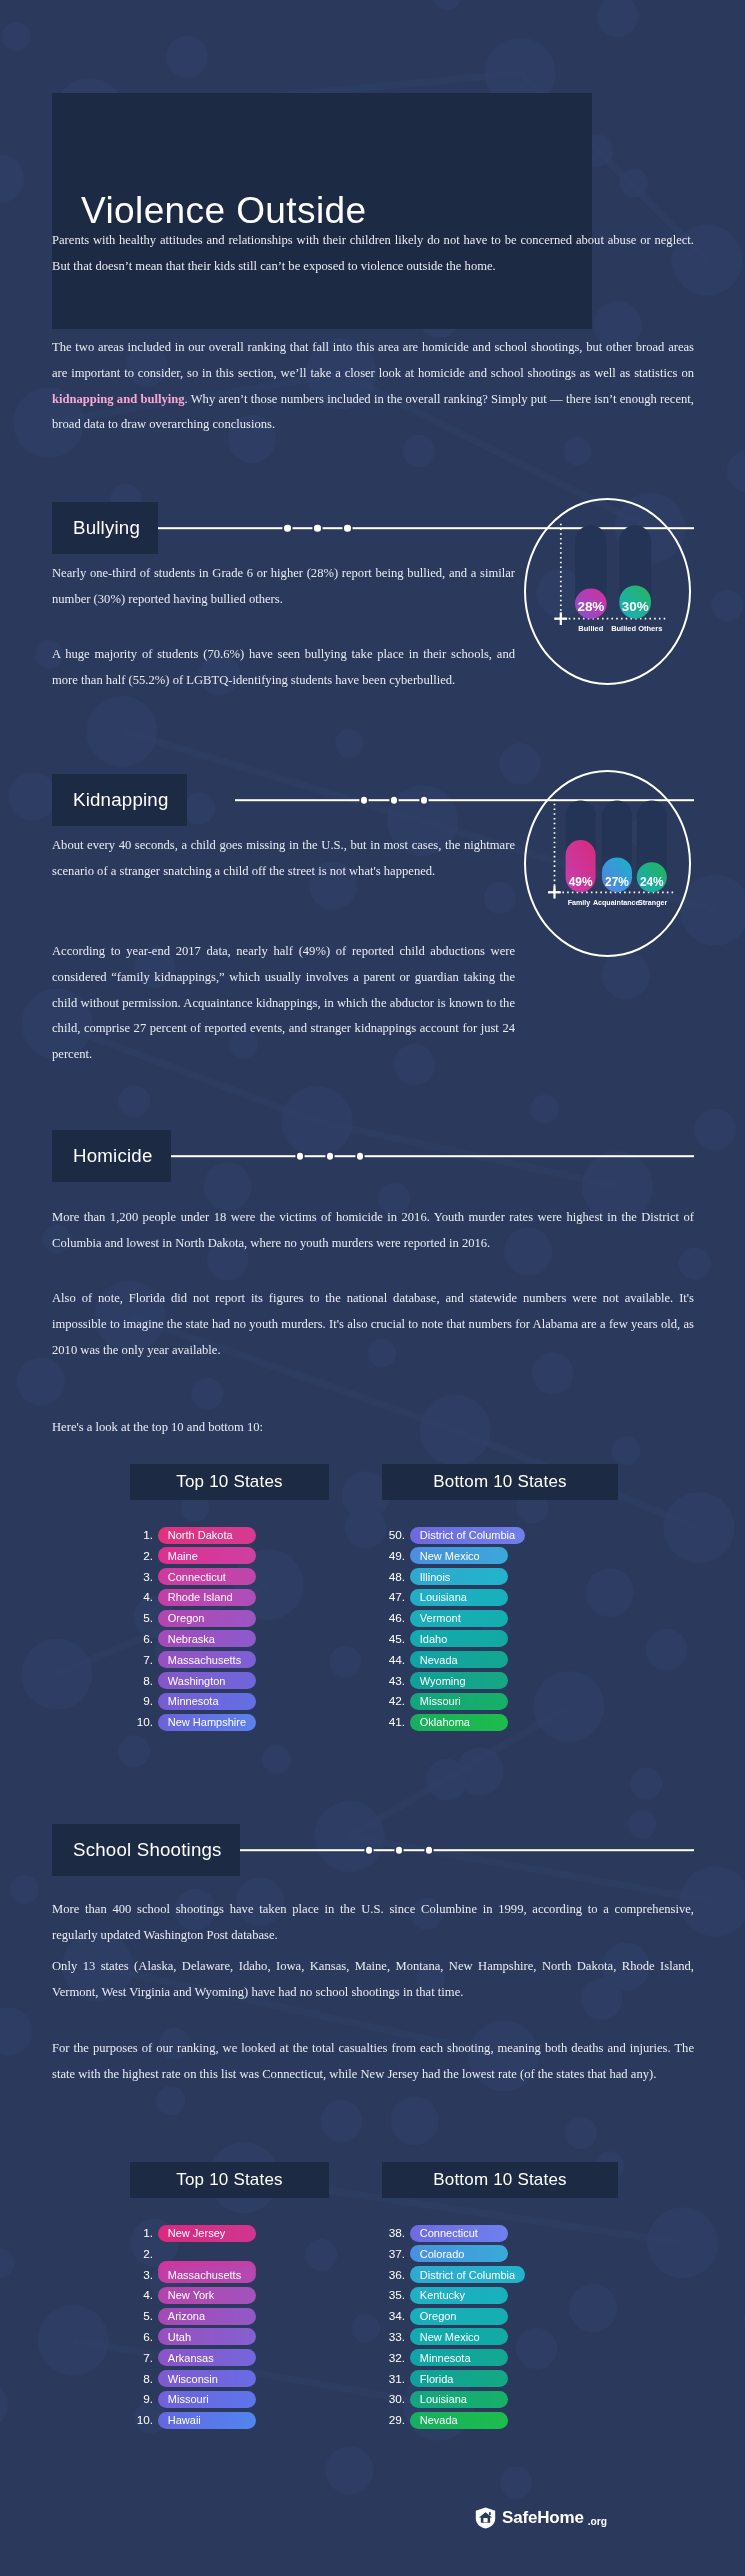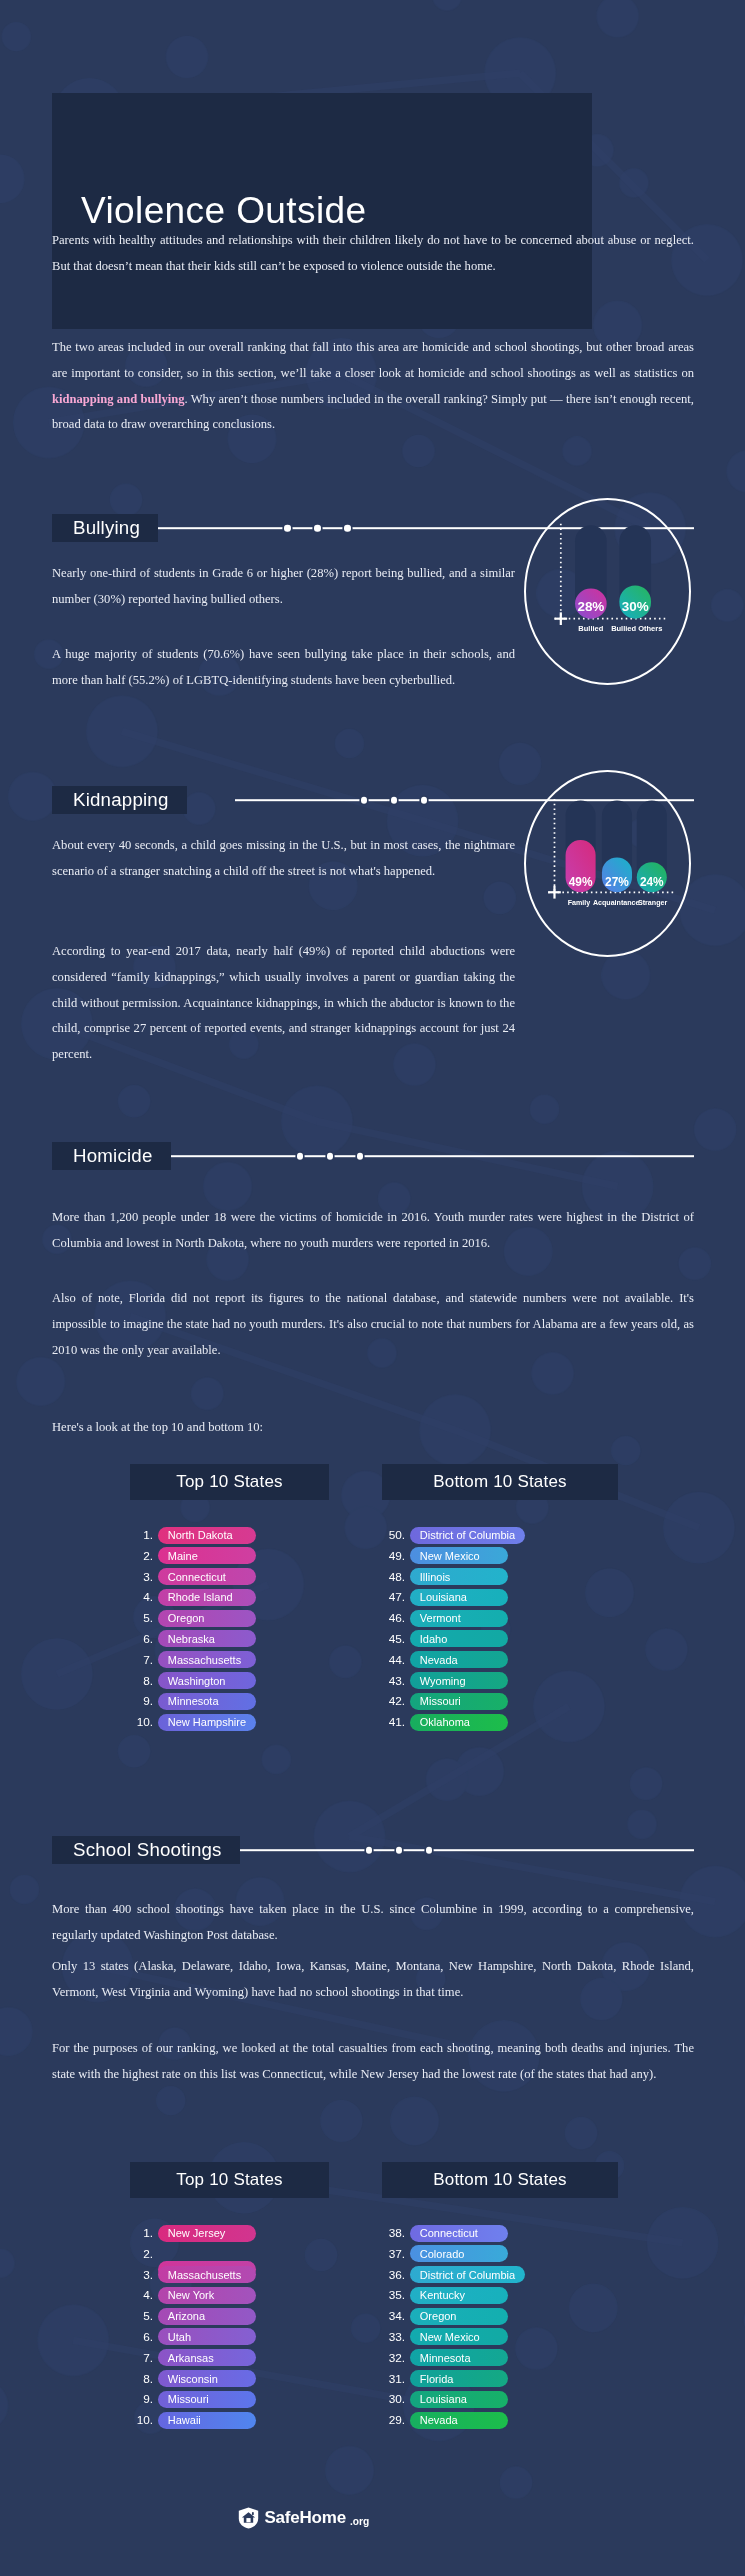--- a/index.html
+++ b/index.html
@@ -70,21 +70,21 @@
   .section-head {
     position: absolute;
     left: 52px;
     display: flex;
     align-items: center;
     width: 642px;
     height: 36px;
   }
   .section-label {
     background: #1d2a44;
-    height: 28px;
+    height: 52px;
     display: flex;
     align-items: center;
     padding: 0 18px 0 21px;
     font-size: 18.7px;
     font-weight: 300;
     letter-spacing: 0.2px;
     white-space: nowrap;
   }
   .section-rule {
     flex: 1;
@@ -170,21 +170,21 @@
     min-width: 98px;
   }
 
   
   .footer {
     position: absolute;
     left: 0;
     width: 664px;
     display: flex;
     align-items: center;
-    justify-content: center;
+    justify-content: flex-end;
     padding-right: 57px;
     gap: 5.7px;
   }
   .logo-shield { width: 21px; height: 22px; }
   .logo-text {
     font-size: 17px;
     font-weight: 700;
     letter-spacing: -0.2px;
     color: #ffffff;
   }

